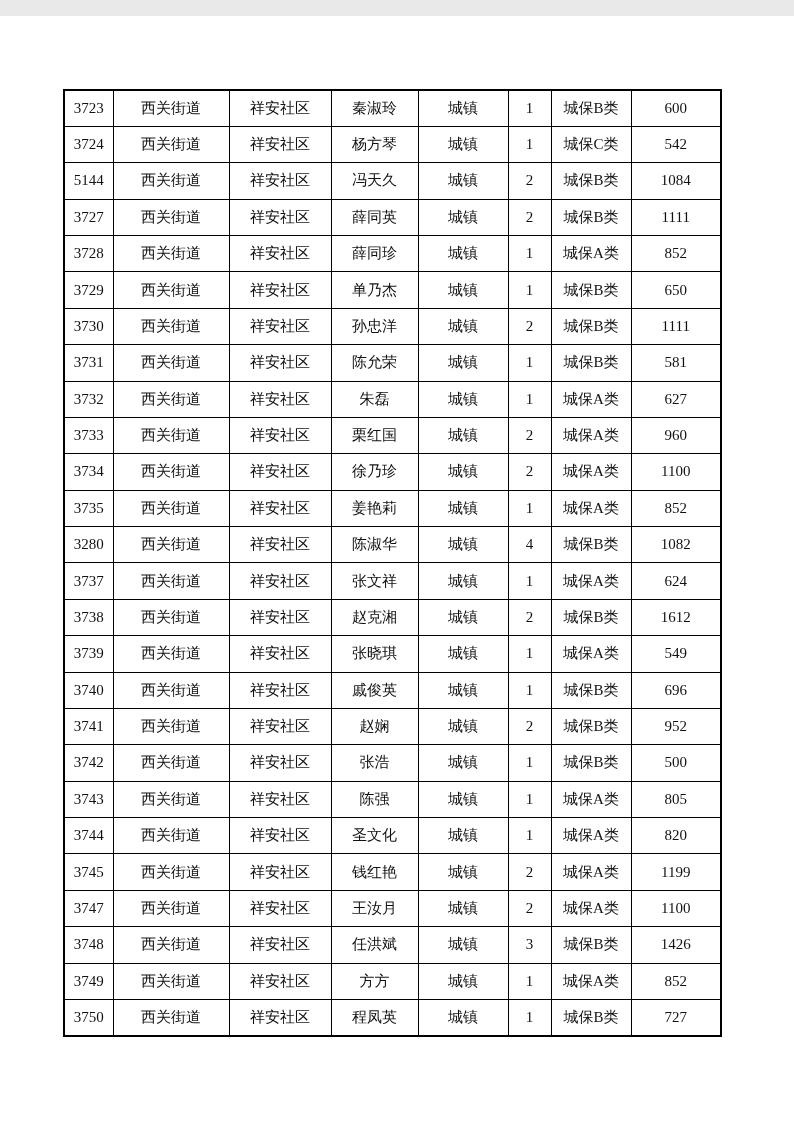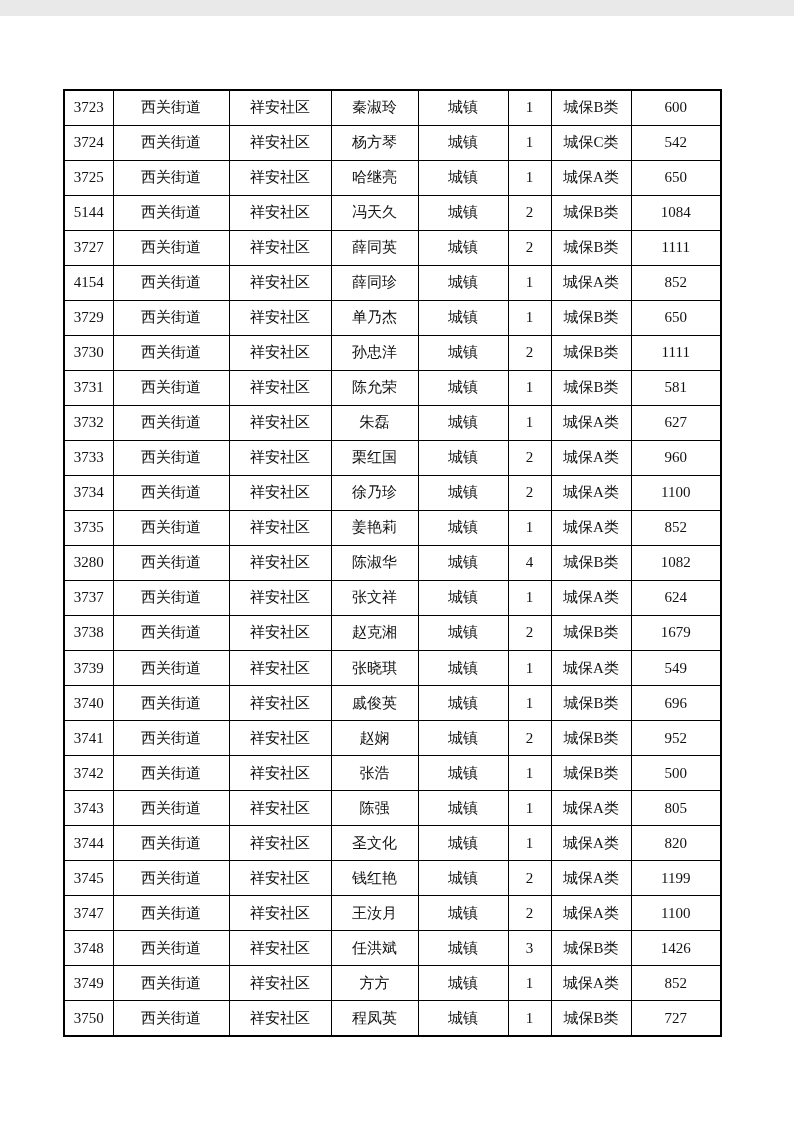--- a/index.html
+++ b/index.html
@@ -65,130 +65,120 @@
           <td>3724</td>
           <td>西关街道</td>
           <td>祥安社区</td>
           <td>杨方琴</td>
           <td>城镇</td>
           <td>1</td>
           <td>城保C类</td>
           <td>542</td>
         </tr>
         <tr>
-          <td>3725</td>
-          <td>西关街道</td>
-          <td>祥安社区</td>
-          <td>哈继亮</td>
-          <td>城镇</td>
-          <td>1</td>
-          <td>城保A类</td>
+          <td>5144</td>
+          <td>西关街道</td>
+          <td>祥安社区</td>
+          <td>冯天久</td>
+          <td>城镇</td>
+          <td>2</td>
+          <td>城保B类</td>
+          <td>1084</td>
+        </tr>
+        <tr>
+          <td>3727</td>
+          <td>西关街道</td>
+          <td>祥安社区</td>
+          <td>薛同英</td>
+          <td>城镇</td>
+          <td>2</td>
+          <td>城保B类</td>
+          <td>1111</td>
+        </tr>
+        <tr>
+          <td>3728</td>
+          <td>西关街道</td>
+          <td>祥安社区</td>
+          <td>薛同珍</td>
+          <td>城镇</td>
+          <td>1</td>
+          <td>城保A类</td>
+          <td>852</td>
+        </tr>
+        <tr>
+          <td>3729</td>
+          <td>西关街道</td>
+          <td>祥安社区</td>
+          <td>单乃杰</td>
+          <td>城镇</td>
+          <td>1</td>
+          <td>城保B类</td>
           <td>650</td>
         </tr>
         <tr>
-          <td>5144</td>
-          <td>西关街道</td>
-          <td>祥安社区</td>
-          <td>冯天久</td>
-          <td>城镇</td>
-          <td>2</td>
-          <td>城保B类</td>
-          <td>1084</td>
-        </tr>
-        <tr>
-          <td>3727</td>
-          <td>西关街道</td>
-          <td>祥安社区</td>
-          <td>薛同英</td>
+          <td>3730</td>
+          <td>西关街道</td>
+          <td>祥安社区</td>
+          <td>孙忠洋</td>
           <td>城镇</td>
           <td>2</td>
           <td>城保B类</td>
           <td>1111</td>
         </tr>
         <tr>
-          <td>4154</td>
-          <td>西关街道</td>
-          <td>祥安社区</td>
-          <td>薛同珍</td>
+          <td>3731</td>
+          <td>西关街道</td>
+          <td>祥安社区</td>
+          <td>陈允荣</td>
+          <td>城镇</td>
+          <td>1</td>
+          <td>城保B类</td>
+          <td>581</td>
+        </tr>
+        <tr>
+          <td>3732</td>
+          <td>西关街道</td>
+          <td>祥安社区</td>
+          <td>朱磊</td>
+          <td>城镇</td>
+          <td>1</td>
+          <td>城保A类</td>
+          <td>627</td>
+        </tr>
+        <tr>
+          <td>3733</td>
+          <td>西关街道</td>
+          <td>祥安社区</td>
+          <td>栗红国</td>
+          <td>城镇</td>
+          <td>2</td>
+          <td>城保A类</td>
+          <td>960</td>
+        </tr>
+        <tr>
+          <td>3734</td>
+          <td>西关街道</td>
+          <td>祥安社区</td>
+          <td>徐乃珍</td>
+          <td>城镇</td>
+          <td>2</td>
+          <td>城保A类</td>
+          <td>1100</td>
+        </tr>
+        <tr>
+          <td>3735</td>
+          <td>西关街道</td>
+          <td>祥安社区</td>
+          <td>姜艳莉</td>
           <td>城镇</td>
           <td>1</td>
           <td>城保A类</td>
           <td>852</td>
         </tr>
         <tr>
-          <td>3729</td>
-          <td>西关街道</td>
-          <td>祥安社区</td>
-          <td>单乃杰</td>
-          <td>城镇</td>
-          <td>1</td>
-          <td>城保B类</td>
-          <td>650</td>
-        </tr>
-        <tr>
-          <td>3730</td>
-          <td>西关街道</td>
-          <td>祥安社区</td>
-          <td>孙忠洋</td>
-          <td>城镇</td>
-          <td>2</td>
-          <td>城保B类</td>
-          <td>1111</td>
-        </tr>
-        <tr>
-          <td>3731</td>
-          <td>西关街道</td>
-          <td>祥安社区</td>
-          <td>陈允荣</td>
-          <td>城镇</td>
-          <td>1</td>
-          <td>城保B类</td>
-          <td>581</td>
-        </tr>
-        <tr>
-          <td>3732</td>
-          <td>西关街道</td>
-          <td>祥安社区</td>
-          <td>朱磊</td>
-          <td>城镇</td>
-          <td>1</td>
-          <td>城保A类</td>
-          <td>627</td>
-        </tr>
-        <tr>
-          <td>3733</td>
-          <td>西关街道</td>
-          <td>祥安社区</td>
-          <td>栗红国</td>
-          <td>城镇</td>
-          <td>2</td>
-          <td>城保A类</td>
-          <td>960</td>
-        </tr>
-        <tr>
-          <td>3734</td>
-          <td>西关街道</td>
-          <td>祥安社区</td>
-          <td>徐乃珍</td>
-          <td>城镇</td>
-          <td>2</td>
-          <td>城保A类</td>
-          <td>1100</td>
-        </tr>
-        <tr>
-          <td>3735</td>
-          <td>西关街道</td>
-          <td>祥安社区</td>
-          <td>姜艳莉</td>
-          <td>城镇</td>
-          <td>1</td>
-          <td>城保A类</td>
-          <td>852</td>
-        </tr>
-        <tr>
           <td>3280</td>
           <td>西关街道</td>
           <td>祥安社区</td>
           <td>陈淑华</td>
           <td>城镇</td>
           <td>4</td>
           <td>城保B类</td>
           <td>1082</td>
         </tr>
         <tr>
@@ -202,21 +192,21 @@
           <td>624</td>
         </tr>
         <tr>
           <td>3738</td>
           <td>西关街道</td>
           <td>祥安社区</td>
           <td>赵克湘</td>
           <td>城镇</td>
           <td>2</td>
           <td>城保B类</td>
-          <td>1679</td>
+          <td>1612</td>
         </tr>
         <tr>
           <td>3739</td>
           <td>西关街道</td>
           <td>祥安社区</td>
           <td>张晓琪</td>
           <td>城镇</td>
           <td>1</td>
           <td>城保A类</td>
           <td>549</td>

